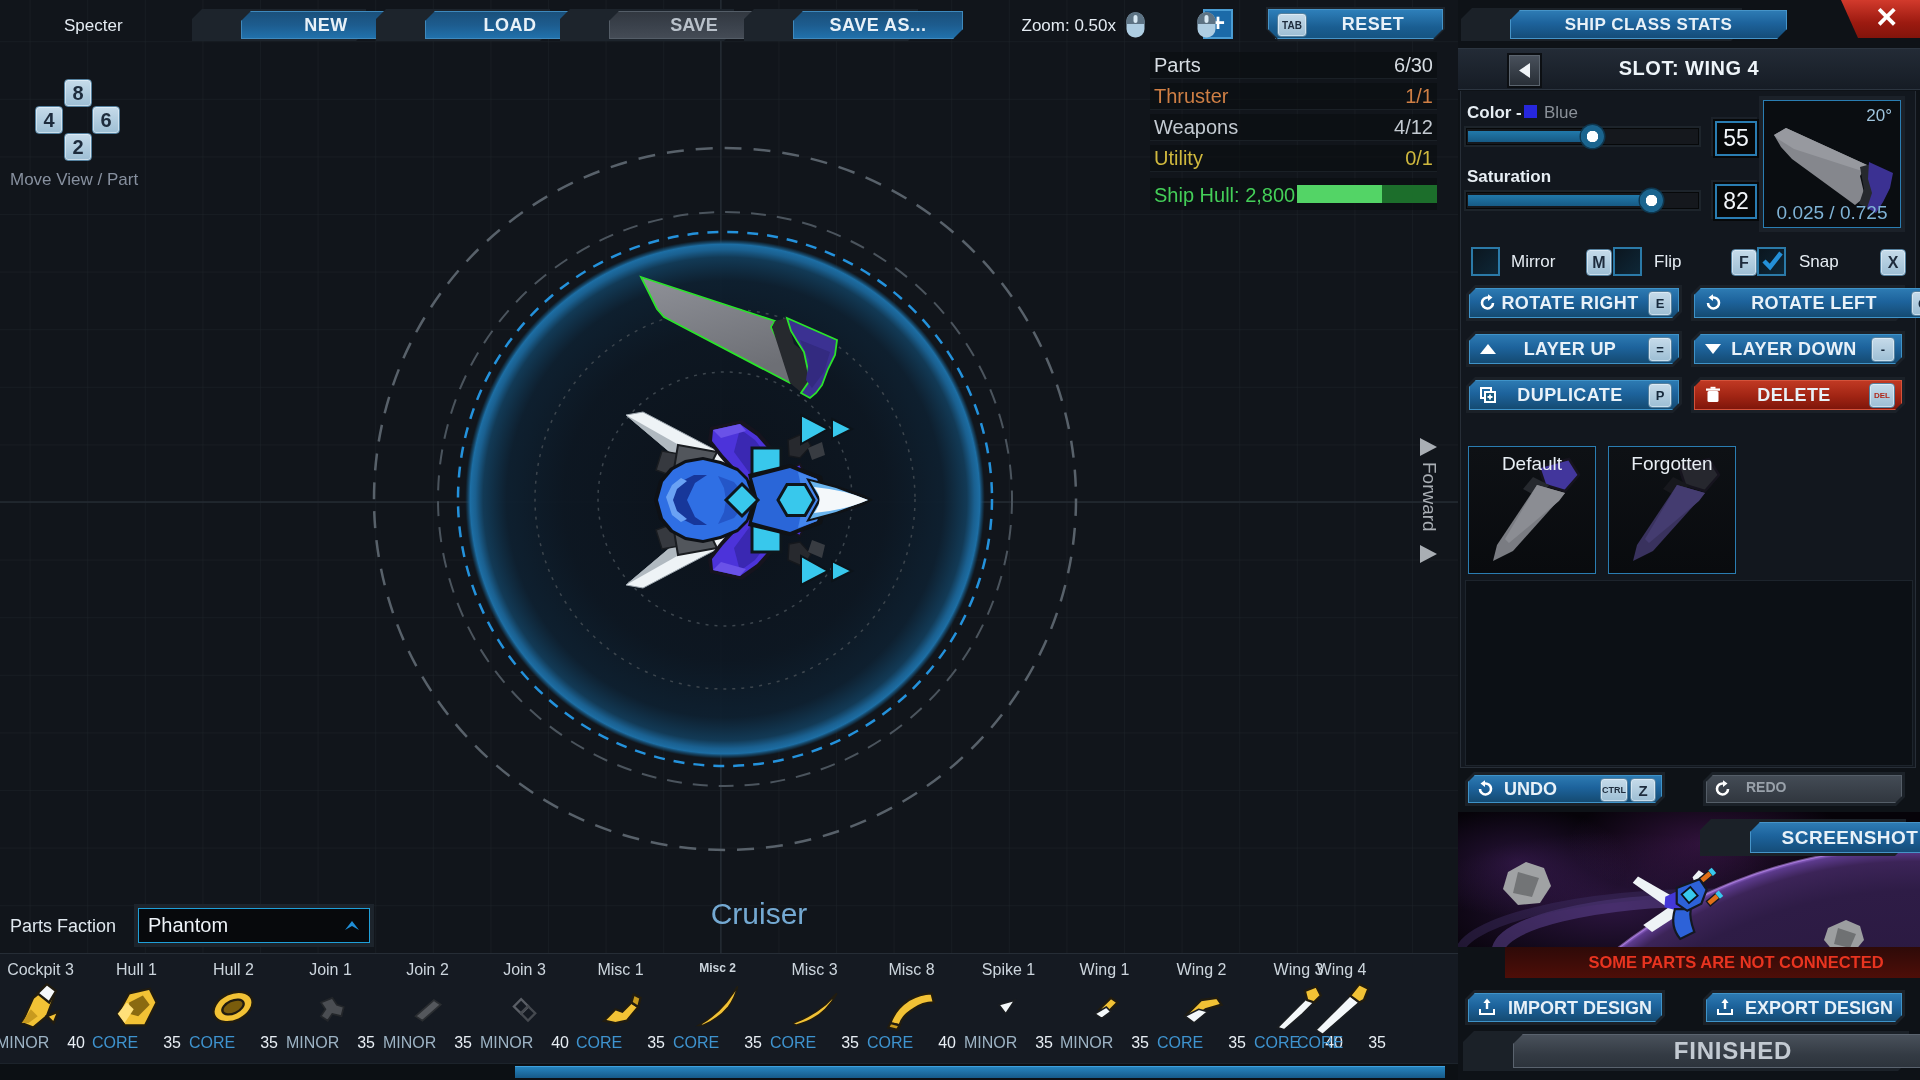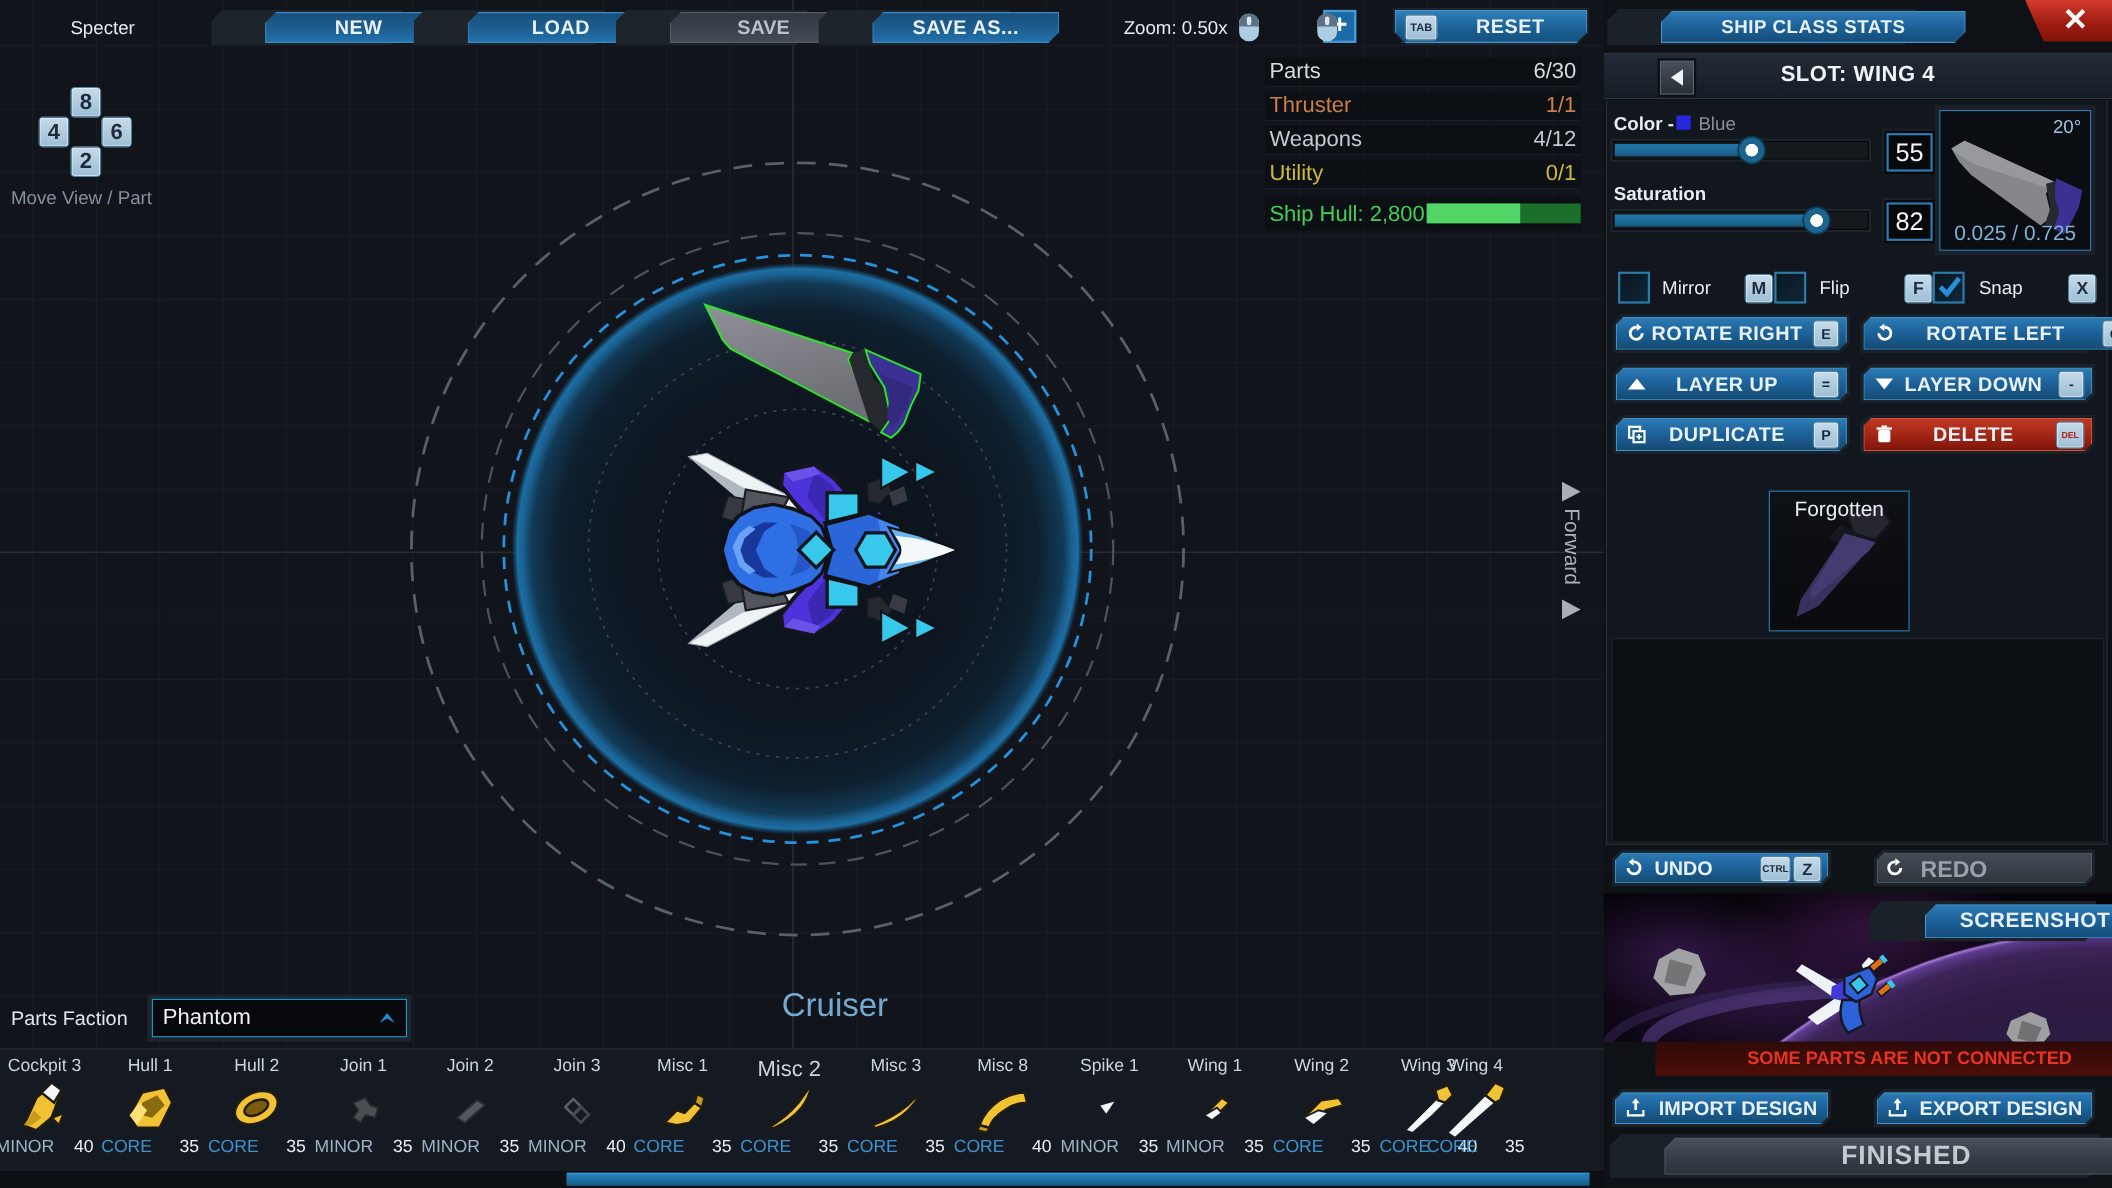--- a/index.html
+++ b/index.html
@@ -282,20 +282,29 @@
       <div style="position:absolute;left:9px;top:6px;width:20px;height:18px;display:flex;align-items:center;justify-content:center;">
         <svg width="16" height="18" viewBox="0 0 16 18">
           <rect x="2.5" y="5" width="11" height="11" rx="1.5" fill="#fff"></rect>
           <rect x="1" y="2.5" width="14" height="2.2" fill="#fff"></rect>
           <rect x="5.5" y="0.8" width="5" height="2" fill="#fff"></rect>
         </svg>
       </div>
       <div style="position:absolute;left:30px;right:38px;top:0;bottom:0;display:flex;align-items:center;justify-content:center;font-size:18px;font-weight:bold;color:#e8f1f8;letter-spacing:0.4px;">DELETE</div>
       <div class="key" style="position:absolute;right:7px;top:3px;width:24px;height:23px;font-size:8px;color:#b02618;">DEL</div>
     </div>
+<div class="ab" style="left:10px;top:446px;width:128px;height:128px;background:linear-gradient(180deg,#0e1115,#090b0e);border:1.5px solid #2a7db2;box-sizing:border-box;">
+      <svg style="position:absolute;left:0;top:0" width="128" height="128">
+        <polygon points="70,20 100,12 110,28 96,44 76,38" fill="#42369c" stroke="#16141e" stroke-width="2.5"></polygon>
+        <polygon points="64,30 80,38 72,52 54,42" fill="#26292e"></polygon>
+        <polygon points="68,38 96,46 44,104 24,114 28,98" fill="#7a7c82"></polygon>
+        <polygon points="68,38 96,46 90,54 40,96 36,92" fill="#8b8d93"></polygon>
+      </svg>
+      <div style="position:absolute;left:0;right:0;top:6px;text-align:center;font-size:19px;color:#e8eef4;">Default</div>
+    </div>
 <div class="ab" style="left:150px;top:446px;width:128px;height:128px;background:linear-gradient(180deg,#0e1115,#090b0e);border:1.5px solid #2a7db2;box-sizing:border-box;">
       <svg style="position:absolute;left:0;top:0" width="128" height="128">
         <polygon points="70,20 100,12 110,28 96,44 76,38" fill="#26272e" stroke="#16141e" stroke-width="2.5"></polygon>
         <polygon points="64,30 80,38 72,52 54,42" fill="#17181d"></polygon>
         <polygon points="68,38 96,46 44,104 24,114 28,98" fill="#39325e"></polygon>
         <polygon points="68,38 96,46 90,54 40,96 36,92" fill="#443c70"></polygon>
       </svg>
       <div style="position:absolute;left:0;right:0;top:6px;text-align:center;font-size:19px;color:#e8eef4;">Forgotten</div>
     </div>
 <div class="ab" style="left:7px;top:580px;width:448px;height:186px;background:#0c1015;border:1px solid #1d242c;box-sizing:border-box;"></div>
@@ -308,21 +317,21 @@
       <div style="position:absolute;left:36px;top:4px;font-size:18px;font-weight:bold;color:#e8f1f8;">UNDO</div>
       <div class="key" style="position:absolute;right:34px;top:3px;width:26px;height:22px;font-size:9px;">CTRL</div>
       <div class="key" style="position:absolute;right:6px;top:3px;width:24px;height:22px;font-size:15px;">Z</div>
     </div>
 <div class="ab" style="left:245px;top:772px;width:202px;height:34px;background:#1b2128;clip-path:polygon(9px 0,100% 0,100% calc(100% - 9px),calc(100% - 9px) 100%,0 100%,0 9px);"></div>
 <div class="ab ch2" style="left:248px;top:775px;width:196px;height:28px;background:linear-gradient(180deg,#444c56,#30363e);box-shadow:inset 0 0 0 1px #555e68;">
       <div style="position:absolute;left:8px;top:5px;"><svg width="18" height="18" viewBox="0 0 18 18">
           <path d="M14 9 A5.5 5.5 0 1 1 9 3.5" fill="none" stroke="#fff" stroke-width="2.6"></path>
           <polygon points="9,0.2 9,7 13.5,3.6" fill="#fff"></polygon>
         </svg></div>
-      <div style="position:absolute;left:40px;top:4px;font-size:21px;font-weight:bold;color:#99a1aa;">REDO</div>
+      <div style="position:absolute;left:40px;top:4px;font-size:14px;font-weight:bold;color:#99a1aa;">REDO</div>
     </div>
 <svg class="ab" style="left:0;top:812px" width="462" height="135" viewBox="0 0 462 135">
 <defs>
 <radialGradient id="planetg" cx="50%" cy="50%" r="50%">
           <stop offset="0%" stop-color="#1c0f2b"></stop>
           <stop offset="91%" stop-color="#2e1c46"></stop>
           <stop offset="97%" stop-color="#3c2458"></stop>
           <stop offset="99.3%" stop-color="#5c3a8c"></stop>
           <stop offset="100%" stop-color="#9a6cd4"></stop>
         </radialGradient>
@@ -472,21 +481,21 @@
       <svg style="position:absolute;left:16px;top:24px" width="64" height="60" viewBox="0 0 56 52">
         <polygon points="14,38 24,28 30,30 38,22 44,26 34,38 24,40" fill="#f2c235" stroke="#211c10" stroke-width="2"></polygon>
         <polygon points="38,22 44,26 46,18 40,15" fill="#c89a1e" stroke="#211c10" stroke-width="2"></polygon>
       </svg>
       <div style="position:absolute;left:4px;right:4px;top:81px;display:flex;justify-content:space-between;align-items:center;font-size:16px;">
         <span style="color:#3e93cf;">CORE</span>
         <span style="color:#e8eef4;">35</span>
       </div>
     </div>
 <div class="ab" style="left:669px;top:953px;width:97px;height:110px;">
-      <div style="position:absolute;left:0;right:0;top:8px;text-align:center;font-size:20px;color:#ccd5dd;">Misc 2</div>
+      <div style="position:absolute;left:0;right:0;top:8px;text-align:center;font-size:12px;color:#ccd5dd;font-weight:bold;">Misc 2</div>
       <svg style="position:absolute;left:16px;top:24px" width="64" height="60" viewBox="0 0 56 52">
         <path d="M12 42 Q26 34 36 22 Q42 14 46 8 Q44 18 38 26 Q30 36 16 42 Z" fill="#f2c235" stroke="#211c10" stroke-width="1.5"></path>
       </svg>
       <div style="position:absolute;left:4px;right:4px;top:81px;display:flex;justify-content:space-between;align-items:center;font-size:16px;">
         <span style="color:#3e93cf;">CORE</span>
         <span style="color:#e8eef4;">35</span>
       </div>
     </div>
 <div class="ab" style="left:766px;top:953px;width:97px;height:110px;">
       <div style="position:absolute;left:0;right:0;top:8px;text-align:center;font-size:16px;color:#ccd5dd;">Misc 3</div>

